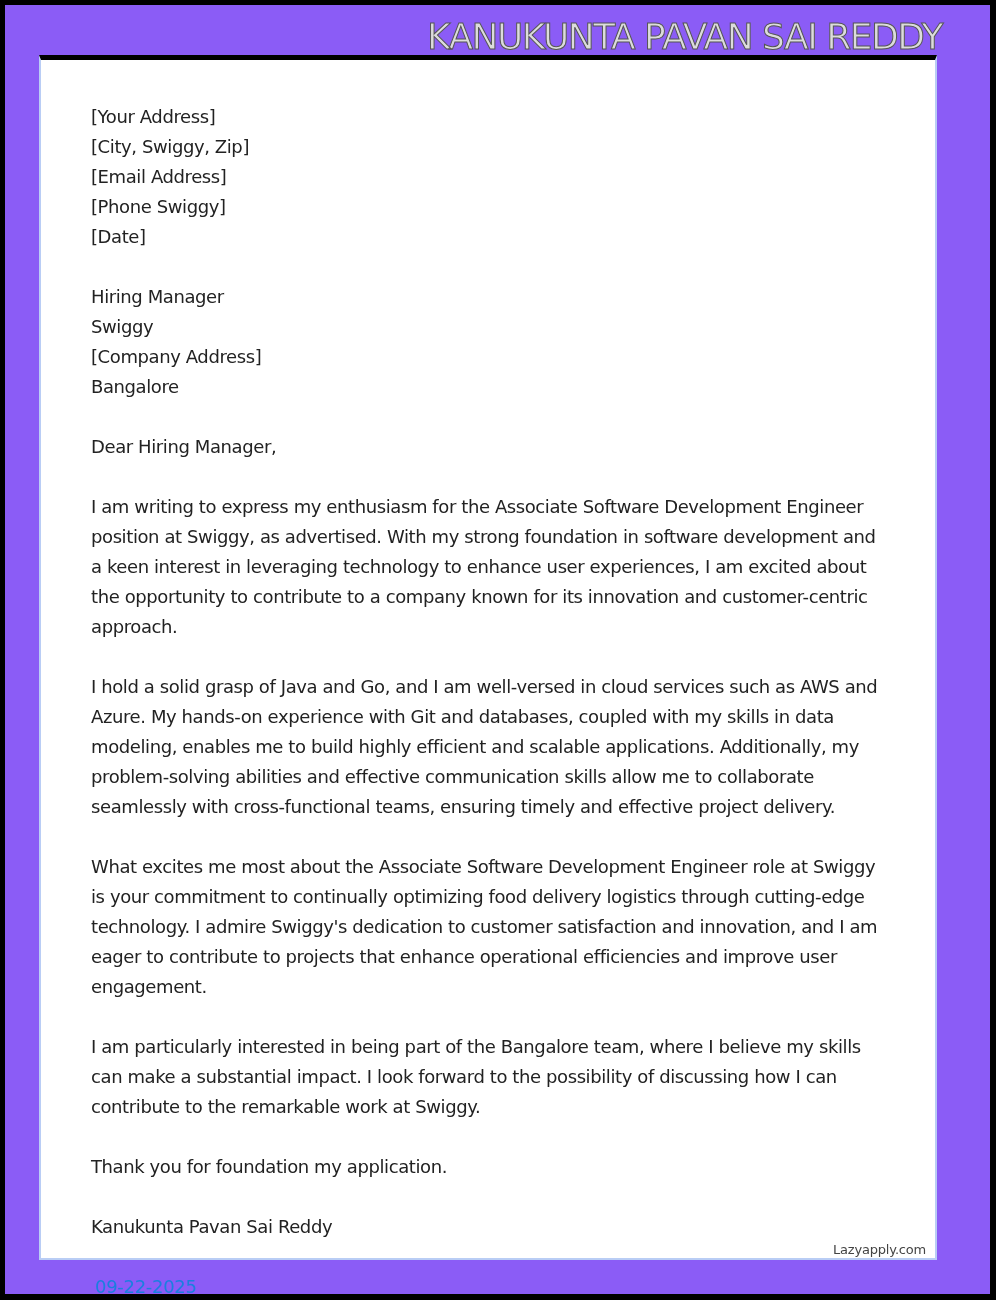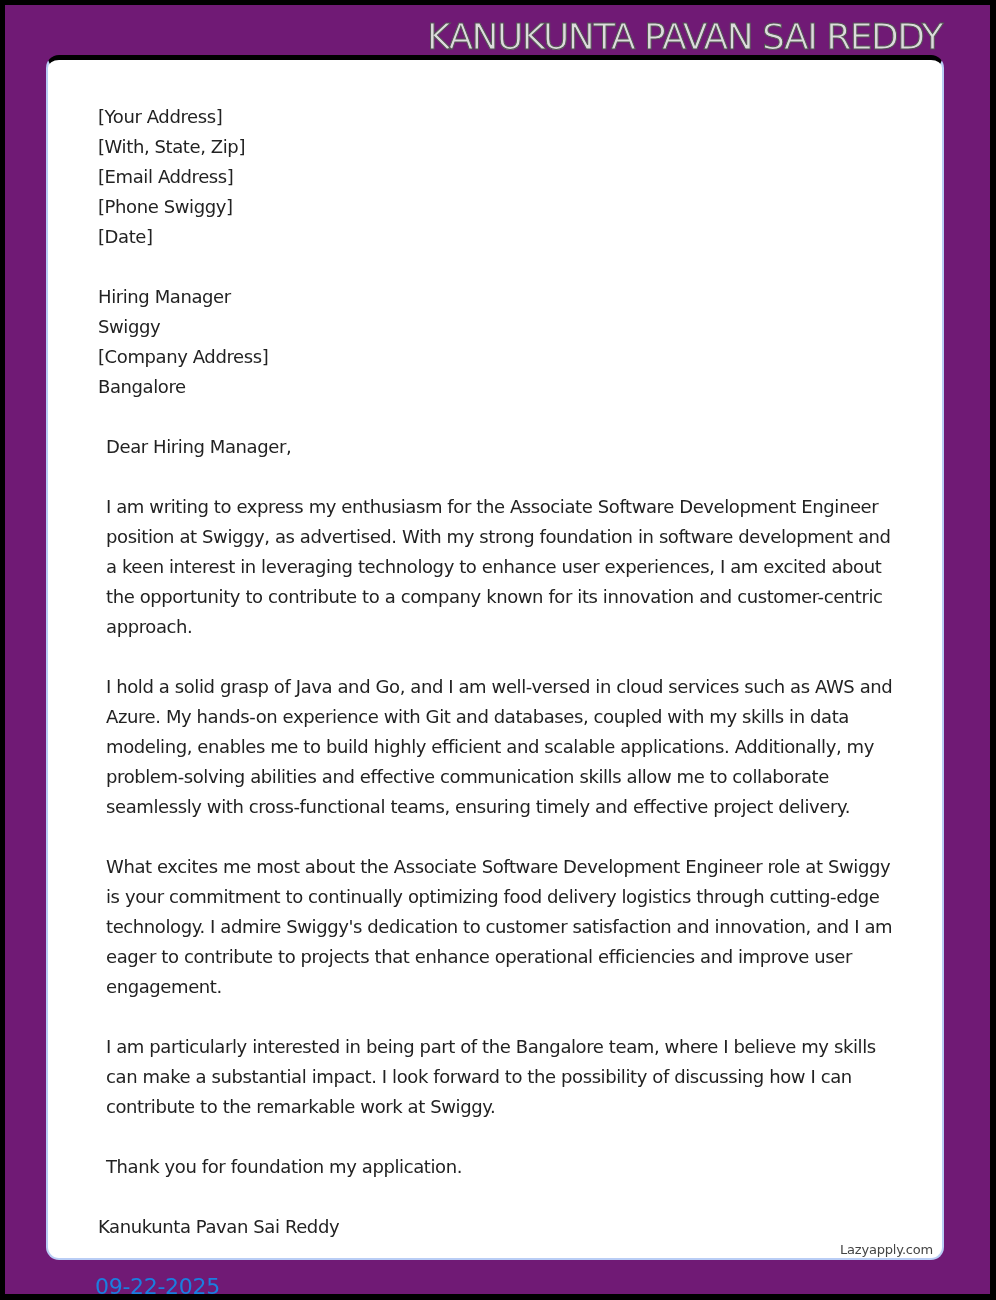--- a/index.html
+++ b/index.html
@@ -3,75 +3,74 @@
   <meta charset="utf-8">
   <style>
     html, body { margin: 0; padding: 0; }
     body {
       width: 996px; height: 1300px; overflow: hidden;
       background: #000;
       font-family: "DejaVu Sans", sans-serif;
     }
     .frame {
       position: absolute; left: 5px; top: 5px; width: 985px; height: 1289px;
-      background: #701a75;
+      background: #8b5cf6;
       overflow: hidden;
     }
     .name-header {
       position: absolute; right: 48px; top: 12px;
       font-family: "DejaVu Sans", sans-serif;
       font-size: 36px; font-weight: normal;
       color: #dcdcdc;
       -webkit-text-stroke: 1px #555;
       letter-spacing: -1.5px;
       line-height: 40px;
       white-space: nowrap;
     }
     .page {
-      position: absolute; left: 41px; top: 50px; width: 898px; height: 1205px;
+      position: absolute; left: 34px; top: 50px; width: 898px; height: 1205px;
       background: #fff;
       border-top: 5px solid #000;
       border-left: 2px solid #b9cdf5;
       border-right: 2px solid #b9cdf5;
       border-bottom: 2px solid #b9cdf5;
       box-sizing: border-box;
       overflow: visible;
-      border-radius: 13px;
     }
     .letter {
       position: absolute; left: 50px; top: 42px; width: 800px;
       font-size: 18px; line-height: 30px; color: #222;
       letter-spacing: -0.4px;
     }
     .letter .line { display: block; white-space: nowrap; }
     .letter .blank { display: block; height: 30px; }
-    .letter p { margin: 0 0 30px 8px; }
+    .letter p { margin: 0 0 30px 0; }
     .footer-brand {
       position: absolute; right: 9px; bottom: 0px;
       font-size: 13px; color: #444; line-height: 16px;
       letter-spacing: -0.2px;
     }
     .date-link {
       position: absolute; left: 95px; top: 1275px;
-      font-size: 22px; color: #1a7fe0; line-height: 24px;
+      font-size: 18px; color: #1a7fe0; line-height: 24px;
       letter-spacing: -0.3px;
       text-decoration: none;
     }
   </style>
 </head>
 <body>
 
 <div class="frame">
   <div class="name-header">KANUKUNTA PAVAN SAI REDDY</div>
 
   <div class="page">
     <div class="letter">
       <div>
         <span class="line">[Your Address]</span>
-        <span class="line">[With, State, Zip]</span>
+        <span class="line">[City, Swiggy, Zip]</span>
         <span class="line">[Email Address]</span>
         <span class="line">[Phone Swiggy]</span>
         <span class="line">[Date]</span>
       </div>
       <span class="blank"></span>
       <div>
         <span class="line">Hiring Manager</span>
         <span class="line">Swiggy</span>
         <span class="line">[Company Address]</span>
         <span class="line">Bangalore</span>

